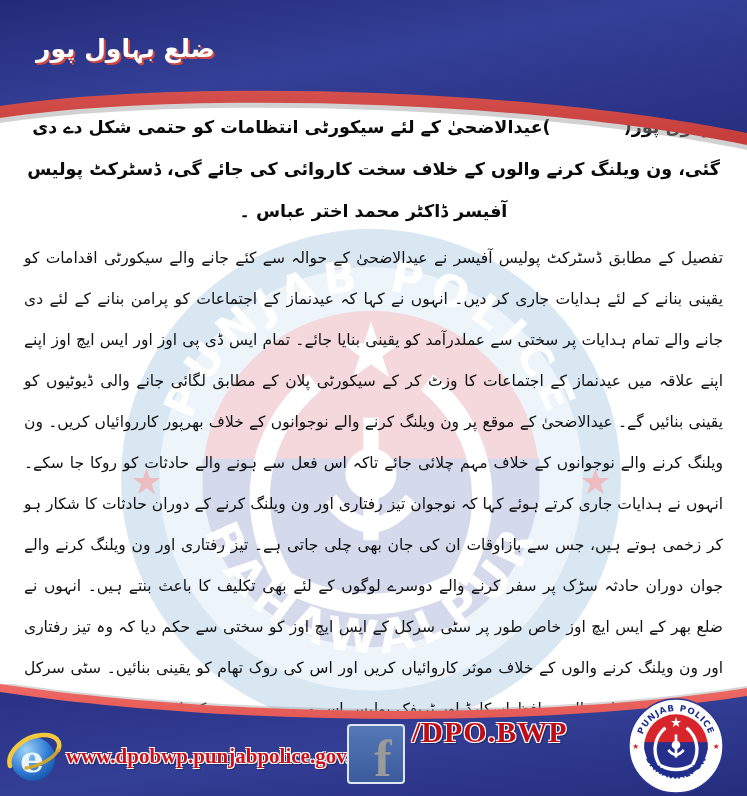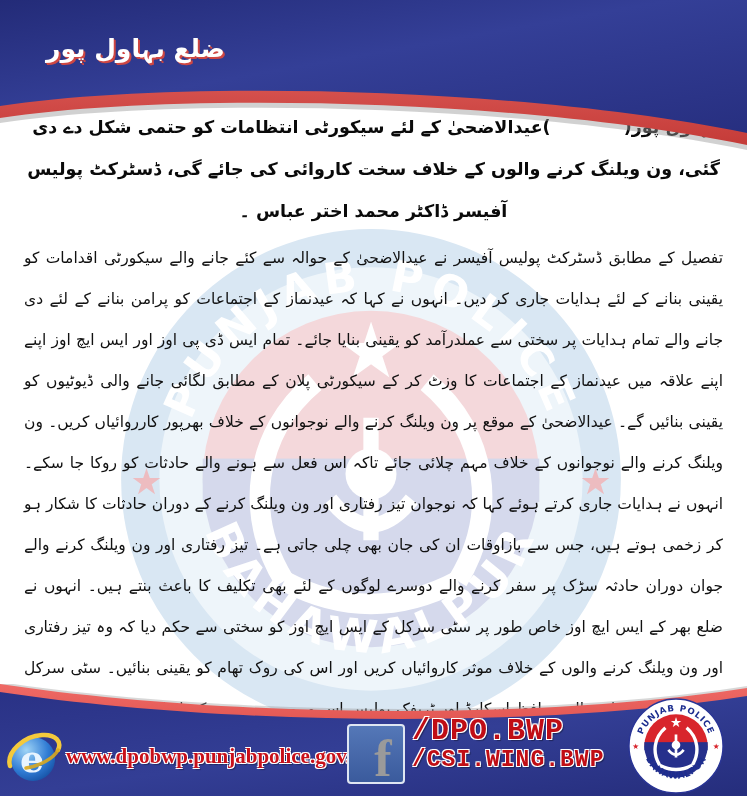--- a/index.html
+++ b/index.html
@@ -8,21 +8,21 @@
     background:#ffffff;font-family:"DejaVu Sans",sans-serif;
   }
   
   .header-svg{position:absolute;top:0;left:0;z-index:5;display:block;}
   .hdr-title{
     position:absolute;z-index:6;color:#ffffff;font-weight:bold;font-size:25px;
     direction:rtl;text-shadow:2px 2px 0 #cf4743, 1px 1px 0 #b03a36;
     white-space:nowrap;
   }
   .hdr-title-right{top:32px;right:34px;}
-  .hdr-title-left{top:34px;left:46px;}
+  .hdr-title-left{top:34px;left:36px;}
   
   .watermark{position:absolute;left:116px;top:224px;z-index:1;}
   
   .headline{
     position:absolute;z-index:3;left:24px;right:24px;top:106px;
     direction:rtl;text-align:center;font-weight:bold;color:#0a0a0a;
     font-size:17.5px;line-height:42px;
   }
   
   .body-text{
@@ -34,21 +34,21 @@
   .footer{position:absolute;left:0;bottom:0;width:747px;height:112px;z-index:8;}
   .footer-svg{position:absolute;left:0;top:0;display:block;}
   .footer-item{position:absolute;z-index:9;}
   .ie-icon{left:4px;top:44px;}
   .site-url{
     left:66px;top:60px;font-family:"Liberation Serif",serif;font-weight:bold;
     font-size:21px;color:#c8101a;white-space:nowrap;
     text-shadow:-1px -1px 0 #fff,1px -1px 0 #fff,-1px 1px 0 #fff,1px 1px 0 #fff,2px 2px 1px rgba(0,0,0,.35);
   }
   .fb-icon{left:347px;top:40px;}
-  .fb-handles{left:412px;top:32px;font-family:Liberation Mono, monospace;font-weight:bold;color:#c00d15;
+  .fb-handles{left:412px;top:32px;font-family:Liberation Serif, serif;font-weight:bold;color:#c00d15;
     text-shadow:-1px -1px 0 #fff,1px -1px 0 #fff,-1px 1px 0 #fff,1px 1px 0 #fff,2px 2px 1px rgba(0,0,0,.35);
     line-height:1.05;}
   .fb-line1{font-size:30px;letter-spacing:1px;}
   .fb-line2{font-size:23px;letter-spacing:1px;}
   .badge{left:628px;top:14px;}
 </style>
 </head>
 <body>
 
 <div class="page">
@@ -143,21 +143,20 @@
           <stop offset="0" stop-color="#5578b8"></stop>
           <stop offset="1" stop-color="#3a5a9c"></stop>
         </linearGradient>
       </defs>
       <rect x="1" y="1" width="56" height="58" rx="3" fill="url(#fbBlue)" stroke="#dfe6f2" stroke-width="2"></rect>
       <text x="36" y="52" font-size="52" font-weight="bold" fill="#9a9a9a" text-anchor="middle" font-family="Liberation Serif, serif">f</text>
     </svg>
 
     <div class="footer-item fb-handles">
       <div class="fb-line1">/DPO.BWP</div>
-      <div class="fb-line2">/CSI.WING.BWP</div>
     </div>
 
     <svg class="footer-item badge" width="96" height="96" viewBox="0 0 100 100">
       <circle cx="50" cy="50" r="49" fill="#ffffff" stroke="#2a3596" stroke-width="1.5"></circle>
       <path d="M17,50 A33,33 0 0 1 83,50 Z" fill="#d8252c"></path>
       <path d="M17,50 A33,33 0 0 0 83,50 Z" fill="#26308c"></path>
       <rect x="17" y="46" width="66" height="8.5" fill="#26308c"></rect>
       <text x="50" y="30" font-size="14" fill="#ffffff" text-anchor="middle" font-family="DejaVu Sans, sans-serif">★</text>
       <path d="M33,70 C25,57 27,41 39,31" stroke="#ffffff" stroke-width="3.5" fill="none"></path>
       <path d="M67,70 C75,57 73,41 61,31" stroke="#ffffff" stroke-width="3.5" fill="none"></path>

